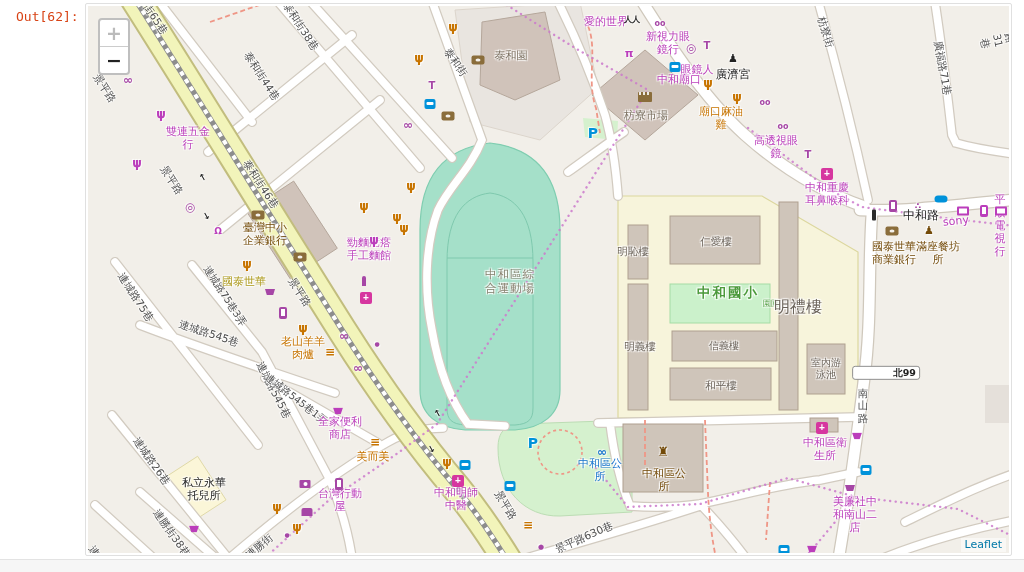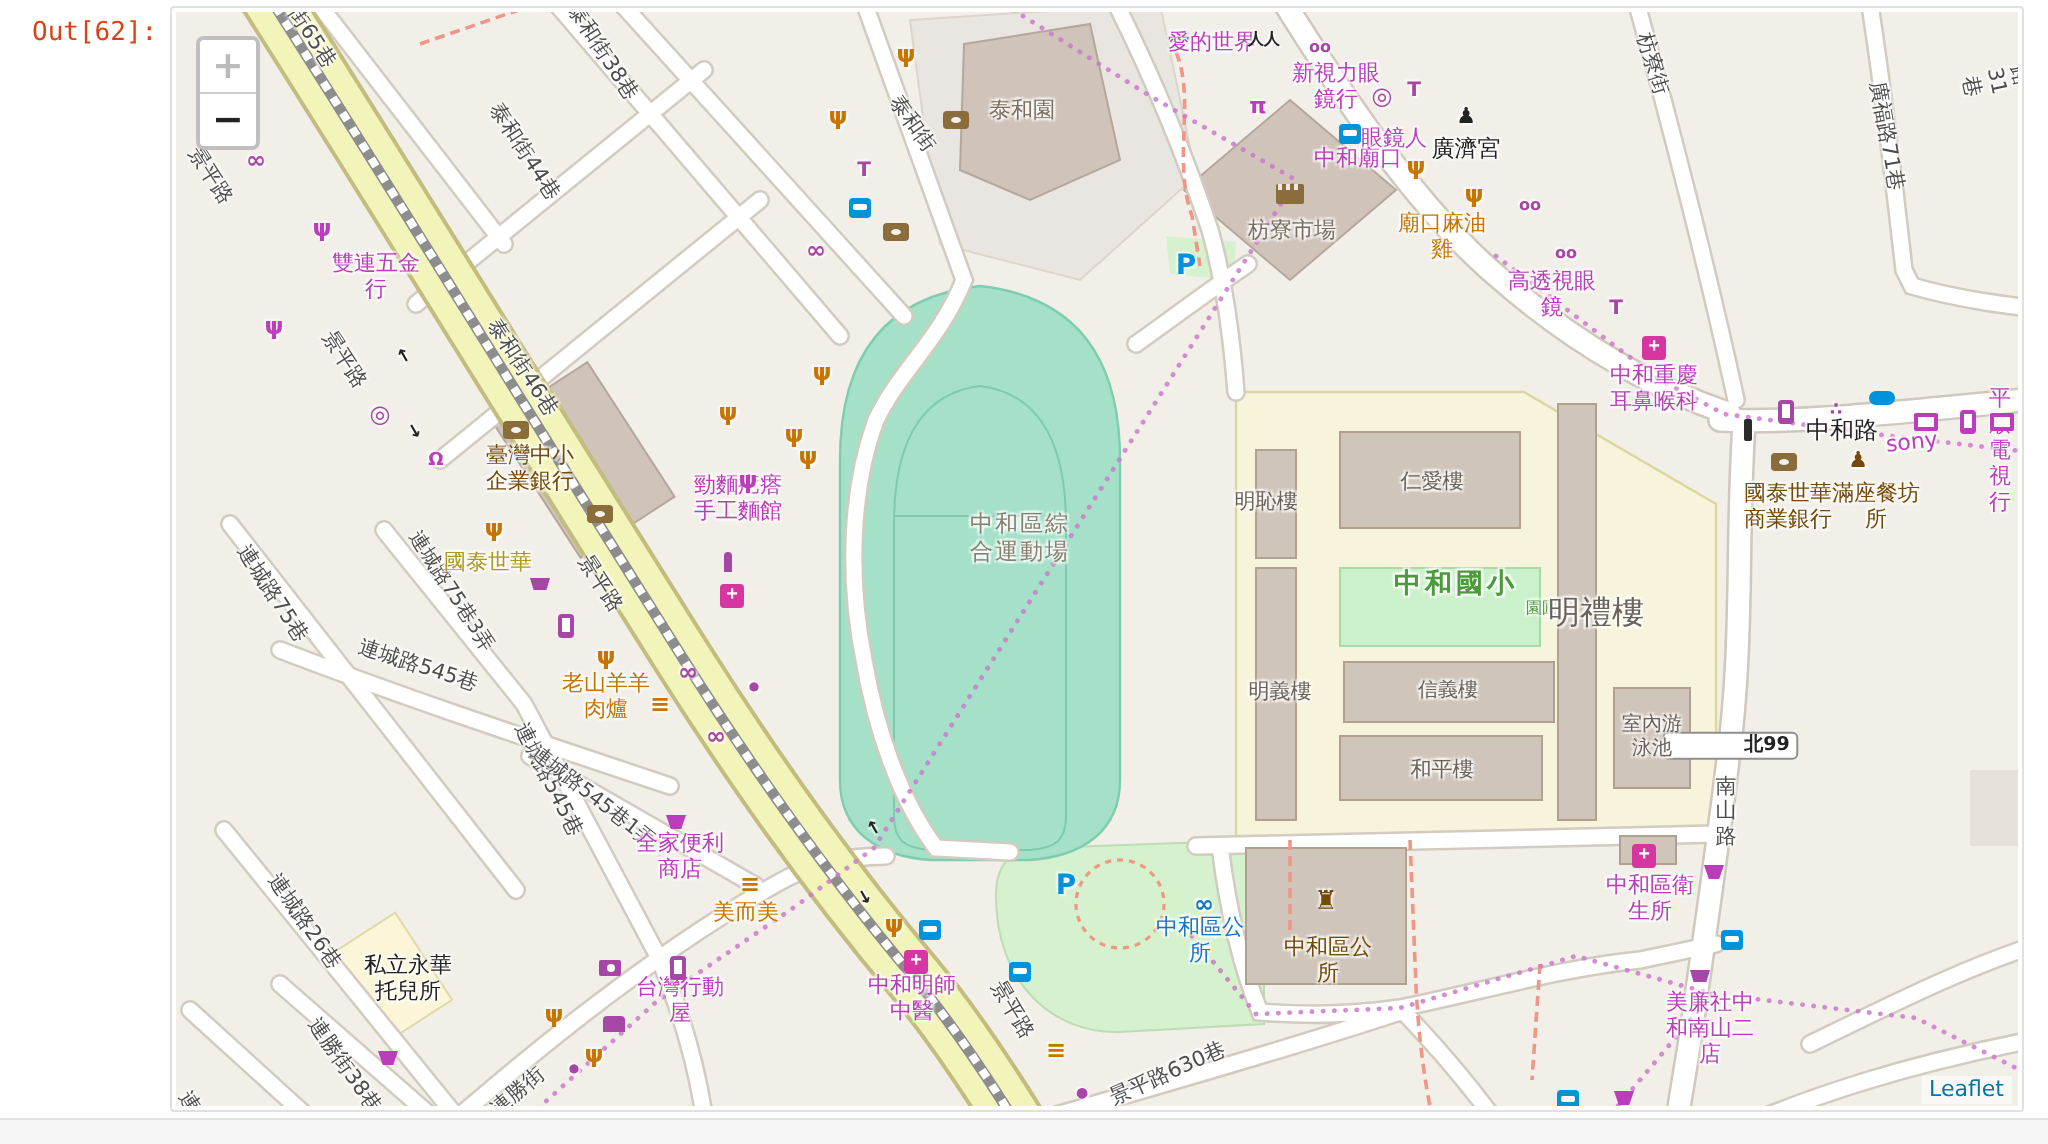--- a/index.html
+++ b/index.html
@@ -135,22 +135,22 @@
         <span class="lbl" style="left: 48px; top: 291px; color: rgb(76, 76, 76); font-size: 10.5px; transform: translate(-50%, -50%) rotate(57deg);">連城路75巷</span>
         <span class="lbl" style="left: 137px; top: 290px; color: rgb(76, 76, 76); font-size: 10px; transform: translate(-50%, -50%) rotate(57deg);">連城路75巷3弄</span>
         <span class="lbl" style="left: 121px; top: 327px; color: rgb(76, 76, 76); font-size: 10.5px; transform: translate(-50%, -50%) rotate(18deg);">連城路545巷</span>
         <span class="lbl" style="left: 186px; top: 384px; color: rgb(76, 76, 76); font-size: 10.5px; transform: translate(-50%, -50%) rotate(63deg);">連城路545巷</span>
         <span class="lbl" style="left: 208px; top: 393px; color: rgb(76, 76, 76); font-size: 10px; transform: translate(-50%, -50%) rotate(38deg);">連城路545巷1弄</span>
         <span class="lbl" style="left: 64px; top: 455px; color: rgb(76, 76, 76); font-size: 10.5px; transform: translate(-50%, -50%) rotate(55deg);">連城路26巷</span>
         <span class="lbl" style="left: 84px; top: 527px; color: rgb(76, 76, 76); font-size: 10.5px; transform: translate(-50%, -50%) rotate(55deg);">連勝街38巷</span>
         <span class="lbl" style="left: 171px; top: 540px; color: rgb(76, 76, 76); font-size: 10.5px; transform: translate(-50%, -50%) rotate(-40deg);">連勝街</span>
         <span class="lbl" style="left: 496px; top: 531px; color: rgb(76, 76, 76); font-size: 10.5px; transform: translate(-50%, -50%) rotate(-24deg);">景平路630巷</span>
         <span class="lbl" style="left: 12px; top: 554px; color: rgb(76, 76, 76); font-size: 10.5px; transform: translate(-50%, -50%) rotate(57deg);">連城路</span>
-        <span class="lbl shield" style="left: 777px; top: 367px; color: rgb(34, 34, 34); font-size: 9.5px; transform: translate(-50%, -50%) rotate(0deg); padding-left: 40px;">北99</span>
-        <span class="lbl" style="left: 422px; top: 264px; color: rgb(135, 128, 110); font-size: 11.5px; letter-spacing: 1px; transform: translate(-50%, -50%) rotate(0deg); font-family: Liberation Mono, monospace;">中和區綜
+        <span class="lbl shield" style="left: 798px; top: 367px; color: rgb(34, 34, 34); font-size: 9.5px; transform: translate(-50%, -50%) rotate(0deg); padding-left: 40px;">北99</span>
+        <span class="lbl" style="left: 422px; top: 276px; color: rgb(135, 128, 110); font-size: 11.5px; letter-spacing: 1px; transform: translate(-50%, -50%) rotate(0deg);">中和區綜
 合運動場</span>
         <span class="lbl" style="left: 640px; top: 287px; color: rgb(76, 154, 60); font-size: 13.5px; font-weight: bold; letter-spacing: 2px; transform: translate(-50%, -50%) rotate(0deg);">中和國小</span>
         <span class="lbl" style="left: 648px; top: 298px; color: rgb(76, 154, 60); font-size: 8px; transform: translate(-50%, -50%) rotate(0deg); margin-left: 35px;">園圃</span>
         <span class="lbl" style="left: 628px; top: 235px; color: rgb(107, 99, 90); font-size: 10.5px; transform: translate(-50%, -50%) rotate(0deg);">仁愛樓</span>
         <span class="lbl" style="left: 545px; top: 245px; color: rgb(107, 99, 90); font-size: 10.5px; transform: translate(-50%, -50%) rotate(0deg);">明恥樓</span>
         <span class="lbl" style="left: 552px; top: 340px; color: rgb(107, 99, 90); font-size: 10.5px; transform: translate(-50%, -50%) rotate(0deg);">明義樓</span>
         <span class="lbl" style="left: 705px; top: 301px; color: rgb(107, 99, 90); font-size: 16px; transform: translate(-50%, -50%) rotate(0deg); padding-left: 10px;">明禮樓</span>
         <span class="lbl" style="left: 636px; top: 340px; color: rgb(107, 99, 90); font-size: 10px; transform: translate(-50%, -50%) rotate(0deg);">信義樓</span>
         <span class="lbl" style="left: 633px; top: 379px; color: rgb(107, 99, 90); font-size: 10.5px; transform: translate(-50%, -50%) rotate(0deg);">和平樓</span>
         <span class="lbl" style="left: 738px; top: 363px; color: rgb(107, 99, 90); font-size: 10px; transform: translate(-50%, -50%) rotate(0deg);">室內游

